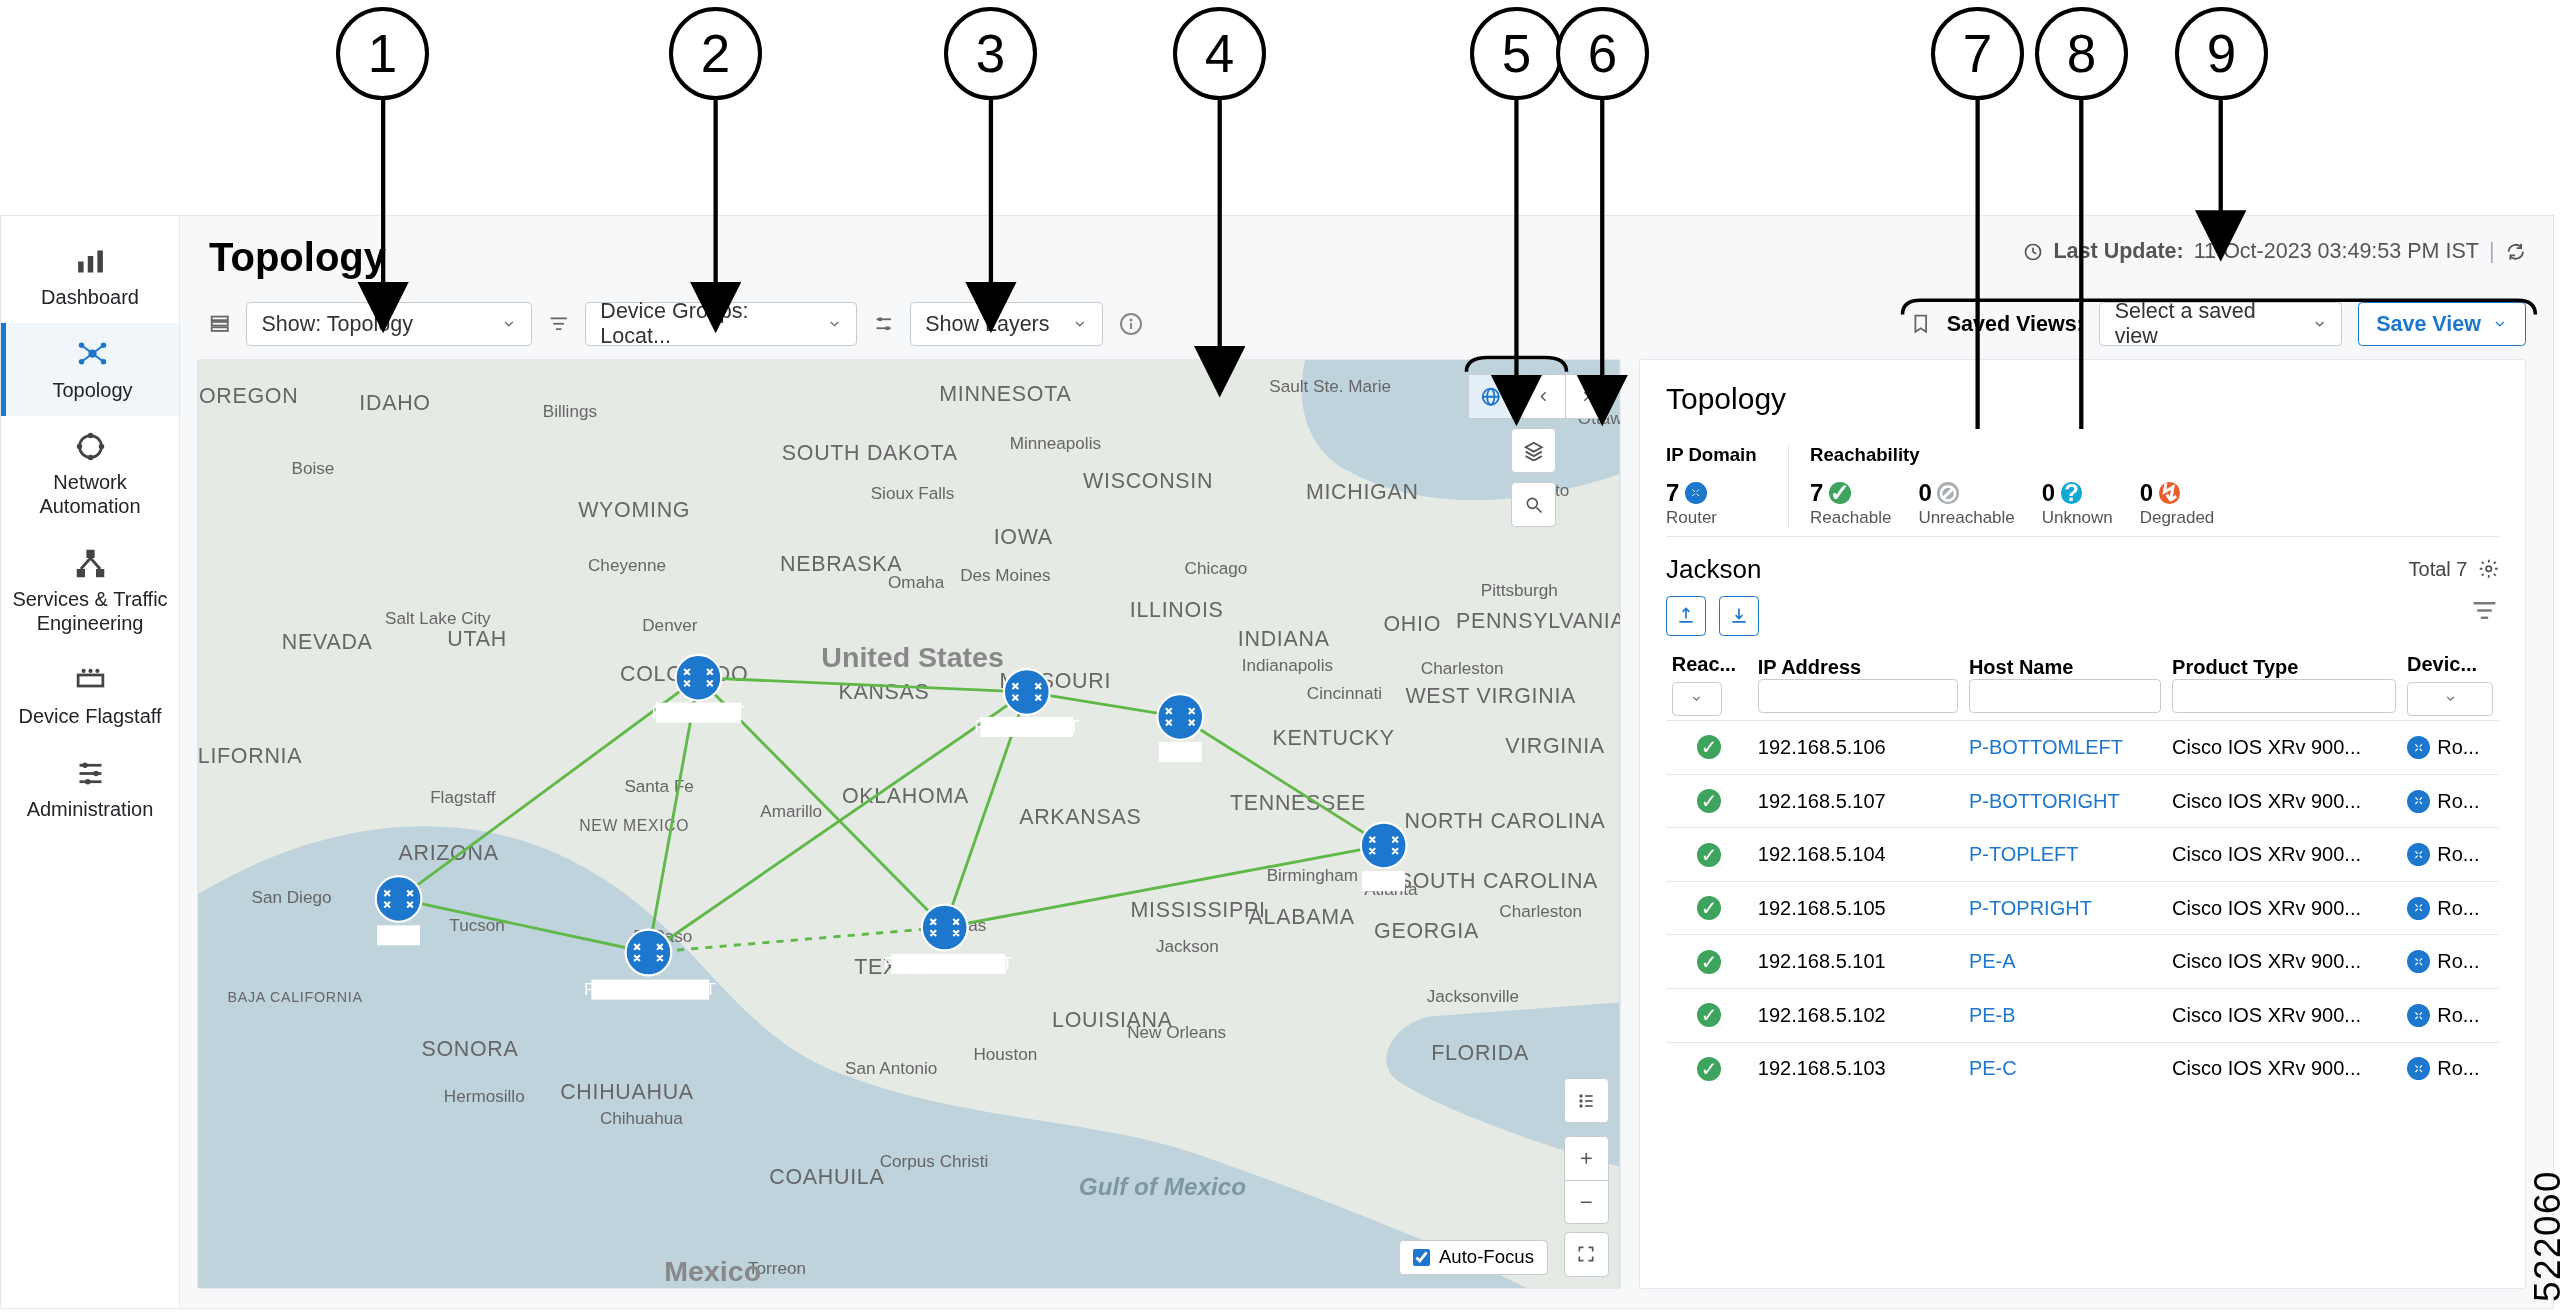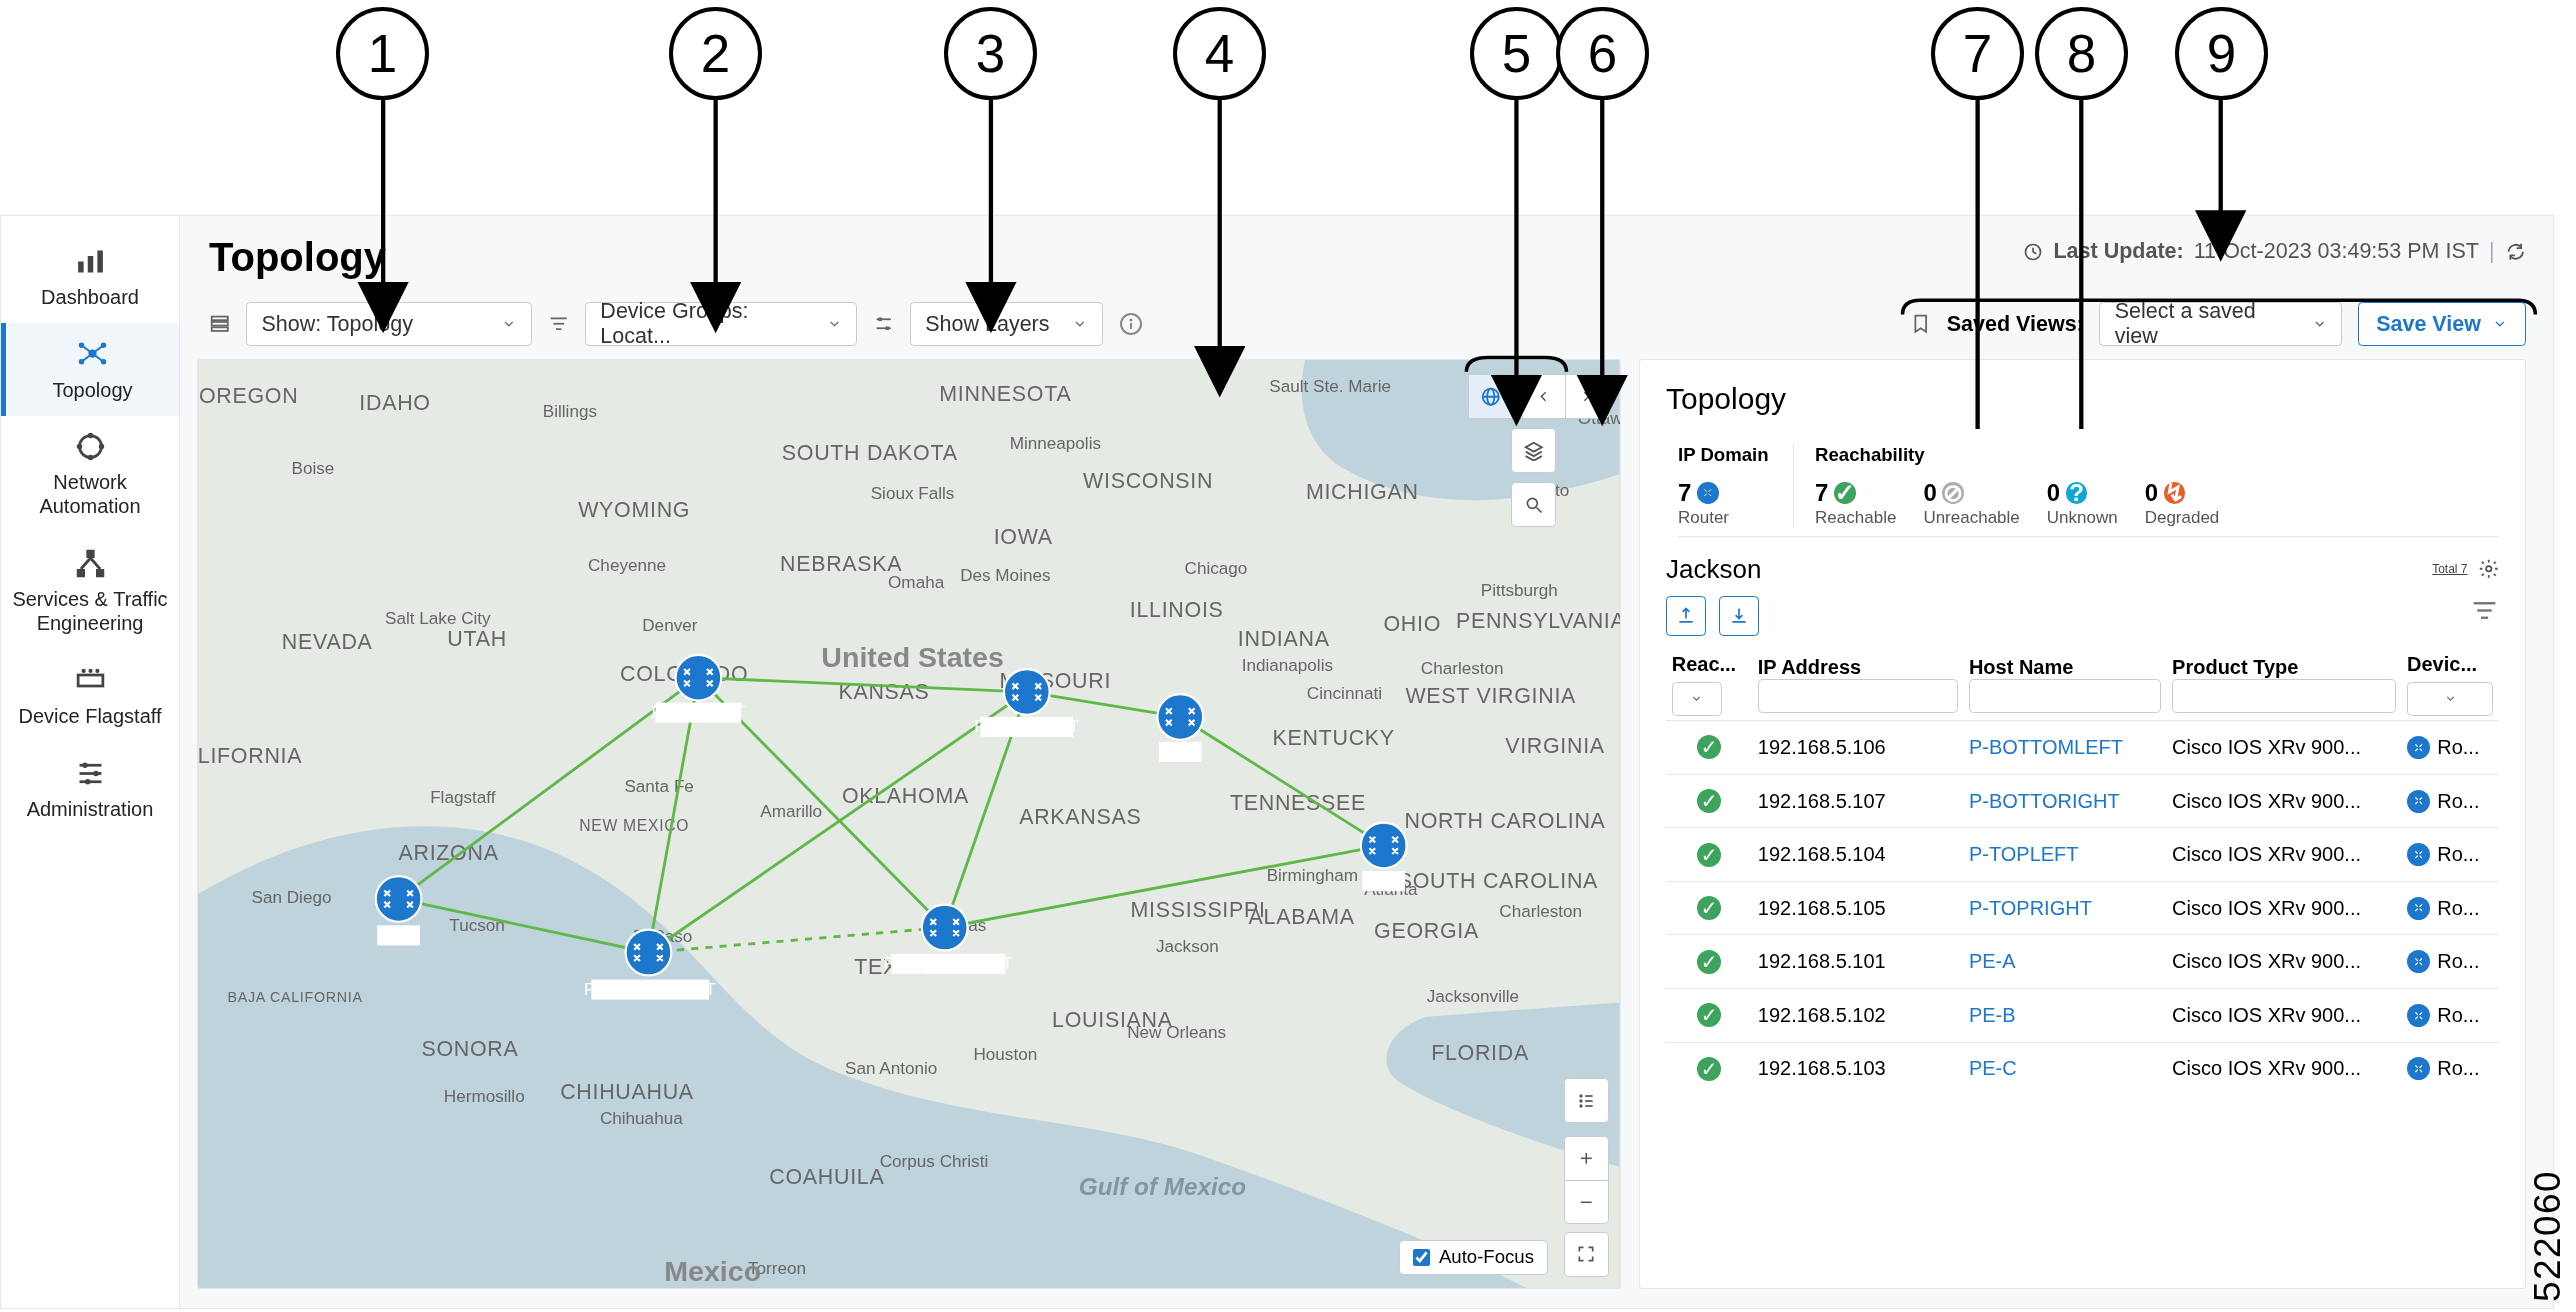--- a/index.html
+++ b/index.html
@@ -44,38 +44,38 @@
 .mapctrl{position:absolute;display:flex;background:#fff;border:1.4px solid #C7CCD1;border-radius:4.3px;}
 .mapctrl button{width:43px;height:43px;background:none;border:none;display:flex;align-items:center;justify-content:center;cursor:pointer;color:#555;}
 .mapctrl button+button{border-left:1.4px solid #C7CCD1;}
 .mapctrl.v{flex-direction:column;}
 .mapctrl.v button+button{border-left:none;border-top:1.4px solid #C7CCD1;}
 .auto-focus{position:absolute;bottom:13px;right:72px;background:#fff;border:1.4px solid #C7CCD1;border-radius:4.3px;padding:5.7px 13px;display:flex;align-items:center;gap:8.6px;font-size:18.6px;}
 .auto-focus input{width:17px;height:17px;accent-color:#1D77CC;}
 
 .panel{position:absolute;top:143px;left:1459px;width:887px;height:930px;background:#fff;border:0.7px solid #E5E7EA;border-radius:2.9px;padding:21.5px 26px;}
 .panel h2{font-size:30px;font-weight:400;margin-bottom:18.6px;}
-.summary{display:flex;gap:0;border-bottom:0.7px solid #E5E7EA;padding:10px 0 7.2px;margin-left:12px;}
+.summary{display:flex;gap:7px;border-bottom:0.7px solid #E5E7EA;padding:10px 0 7.2px;}
 .sum-sec{display:flex;flex-direction:column;gap:5.7px;}
 .sum-sec.d{border-left:0.7px solid #E5E7EA;padding-left:21.5px;}
 .sum-sec.a{padding-right:24px;}
 .sum-h{font-size:18.6px;font-weight:600;}
 .sum-row{display:flex;gap:27px;margin-top:7.2px;}
 .sum-item{display:flex;flex-direction:column;gap:1.4px;}
 .sum-top{display:flex;align-items:center;gap:5.7px;font-size:24px;font-weight:700;}
 .sum-bot{font-size:17px;color:#555;}
 .badge{width:21.5px;height:21.5px;border-radius:50%;display:flex;align-items:center;justify-content:center;color:#fff;}
 .badge.router{background:#1D77CC;}
 .badge.ok{background:#3DA35D;}
 .badge.unr{background:#A9AEB3;}
 .badge.unk{background:#0FA8D4;}
 .badge.deg{background:#E95D2B;}
 .devices-hdr{display:flex;justify-content:space-between;align-items:center;margin:17px 0 11.4px;}
 .devices-hdr h3{font-size:26px;font-weight:400;}
-.totals{display:flex;align-items:center;gap:10px;font-size:12px;color:#444;text-decoration:underline;}
+.totals{display:flex;align-items:center;gap:10px;font-size:20px;color:#444;}
 .iobar{display:flex;gap:13px;margin-bottom:10px;}
 .sq-btn{width:40px;height:40px;border:1.4px solid #1D77CC;color:#1D77CC;background:#fff;border-radius:4.3px;display:flex;align-items:center;justify-content:center;cursor:pointer;}
 .filter-ico{margin-left:auto;width:29px;height:29px;color:#777;cursor:pointer;}
 table{width:100%;border-collapse:collapse;}
 th{font-size:20px;font-weight:600;text-align:left;padding:7.2px 5.7px 4.3px;}
 th .fsel,.th .finp{margin-top:5.7px;}
 .fsel{height:34px;width:50px;border:1.4px solid #C7CCD1;border-radius:4.3px;background:#fff;display:flex;align-items:center;justify-content:center;}
 .finp{height:34px;border:1.4px solid #C7CCD1;border-radius:4.3px;background:#fff;width:100%;}
 td{font-size:20px;padding:14.3px 5.7px;border-top:0.7px solid #E5E7EA;vertical-align:middle;}
 td.link-cell{color:#1D77CC;font-weight:500;cursor:pointer;}

